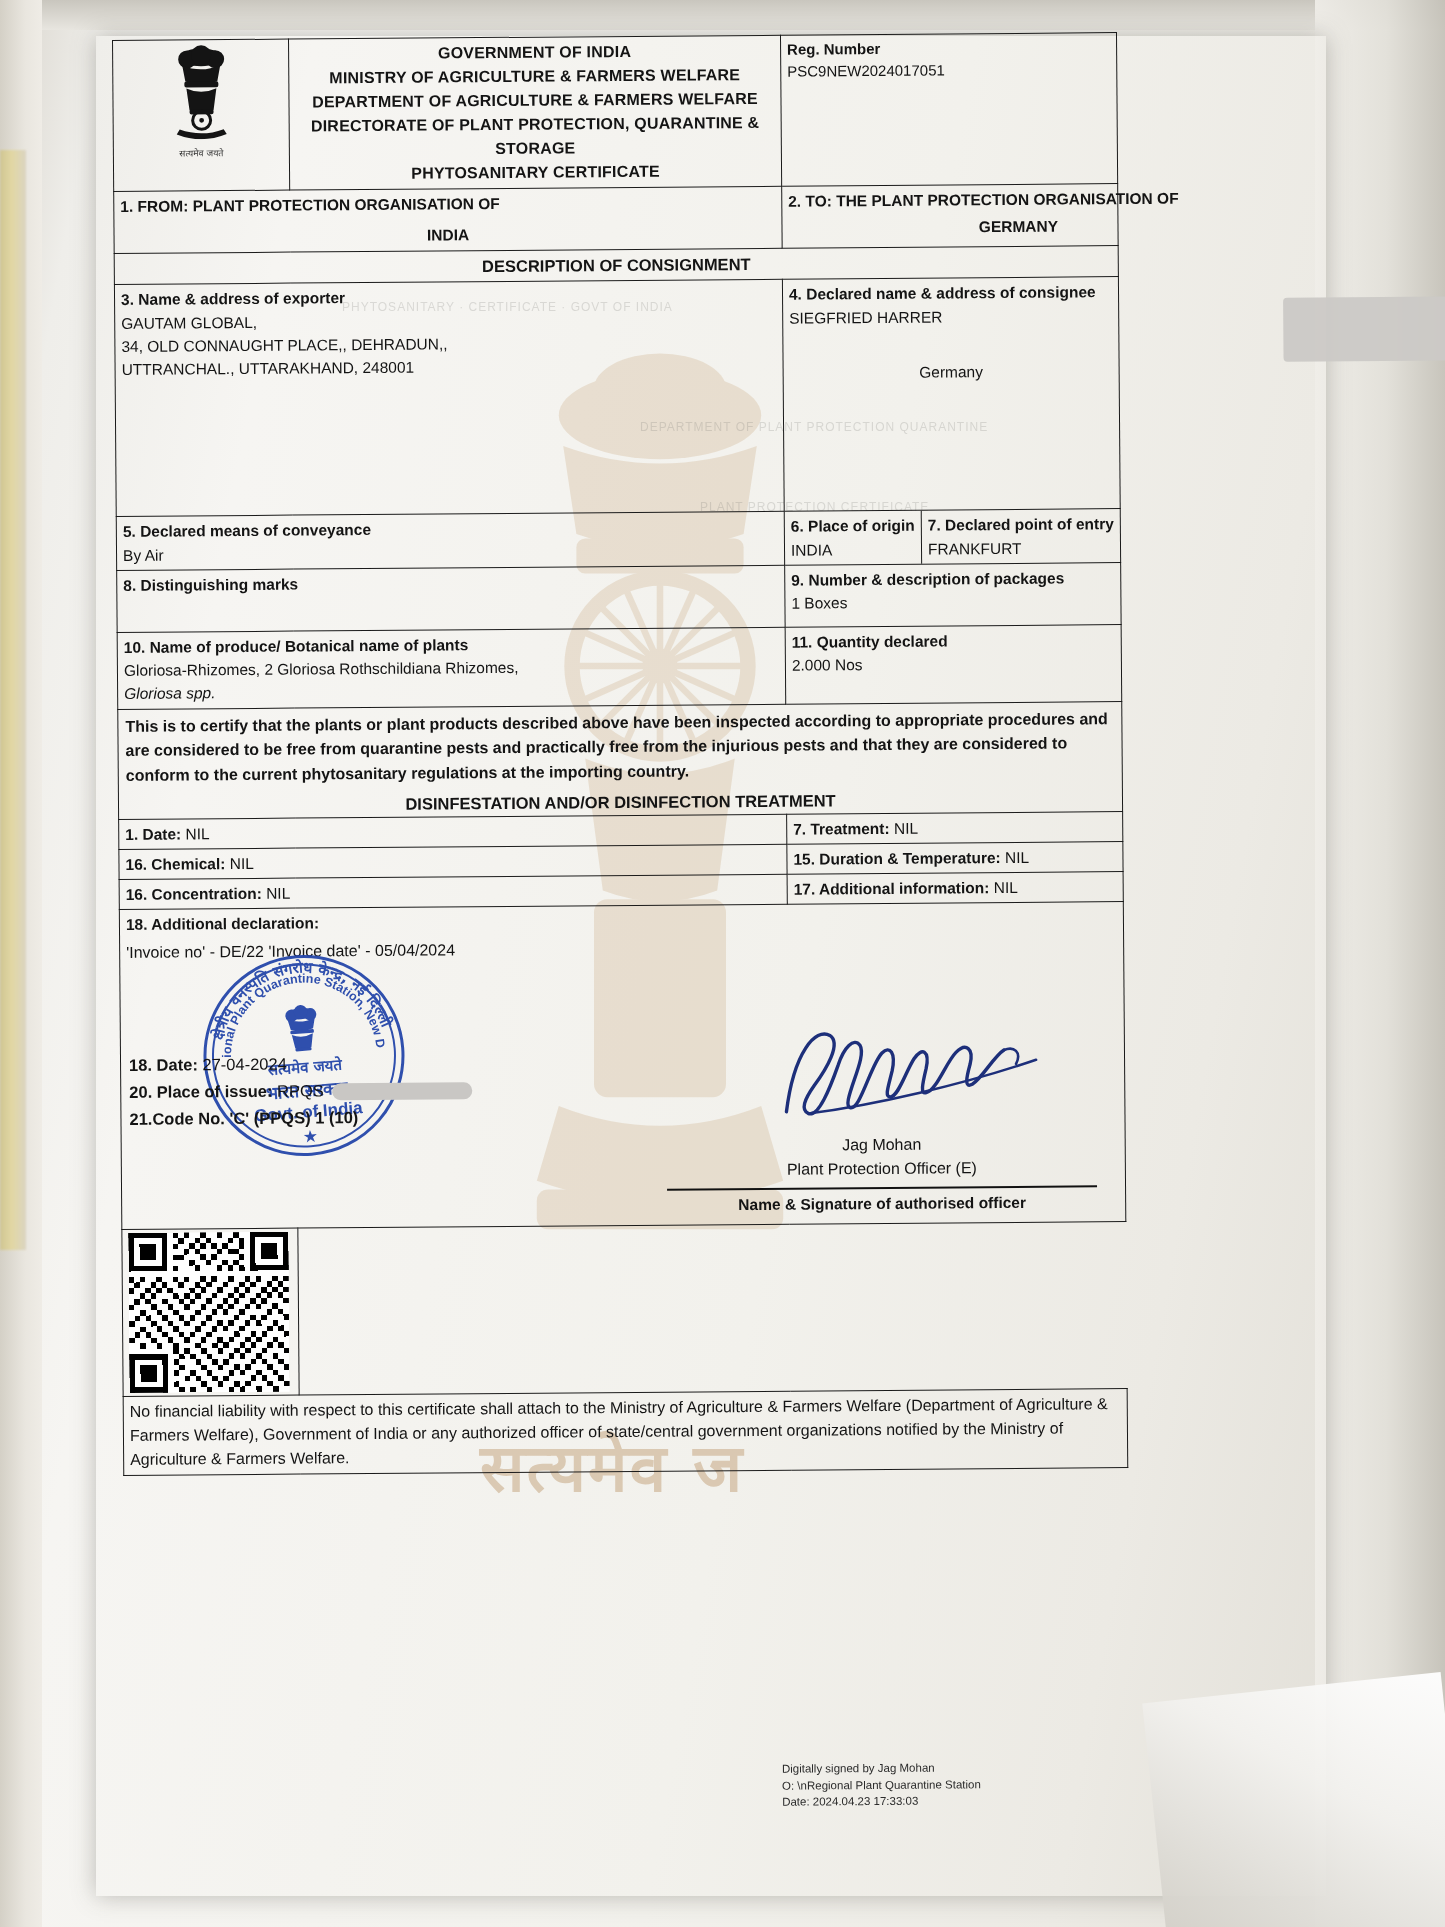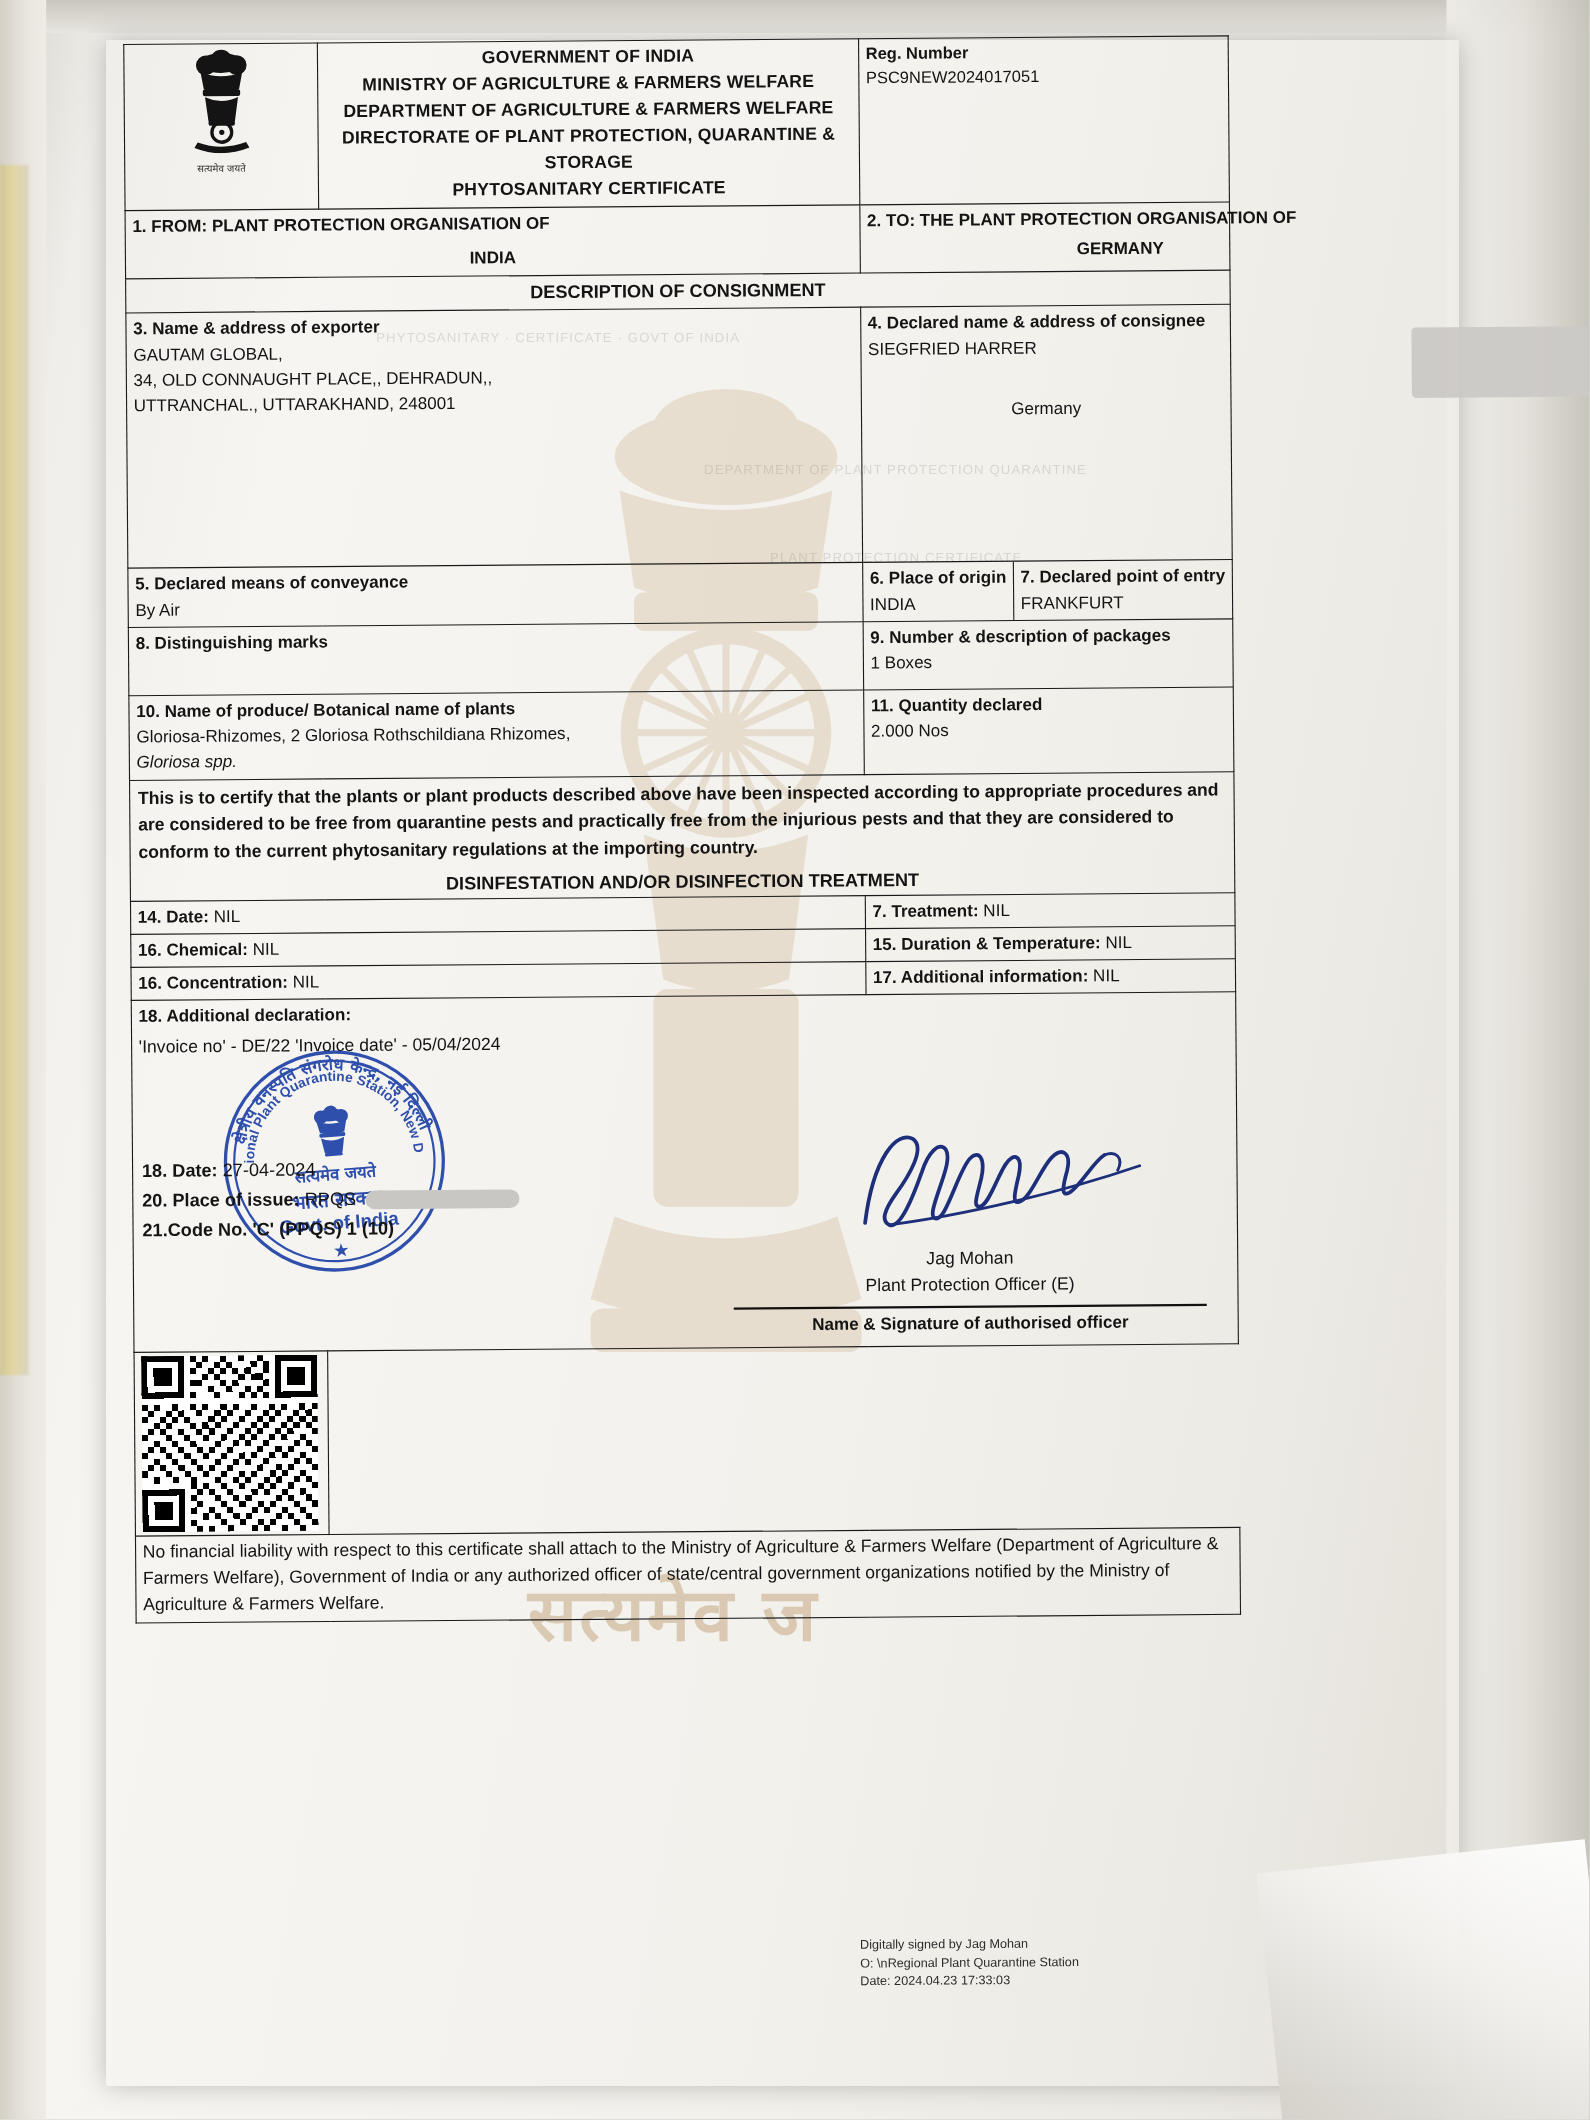--- a/index.html
+++ b/index.html
@@ -345,21 +345,21 @@
 
       <tr>
         <td colspan="3" style="padding:0;">
           <div class="cert-para">This is to certify that the plants or plant products described above have been inspected according to appropriate procedures and are considered to be free from quarantine pests and practically free from the injurious pests and that they are considered to conform to the current phytosanitary regulations at the importing country.</div>
           <div class="treat-head">DISINFESTATION AND/OR DISINFECTION TREATMENT</div>
         </td>
       </tr>
 
       <tr>
         <td colspan="2">
-          <span class="b">14. Date:</span>
+          <span class="b">1. Date:</span>
           <span>NIL</span>
         </td>
         <td>
           <span class="b">7. Treatment:</span>
           <span>NIL</span>
         </td>
       </tr>
 
       <tr>
         <td colspan="2">

